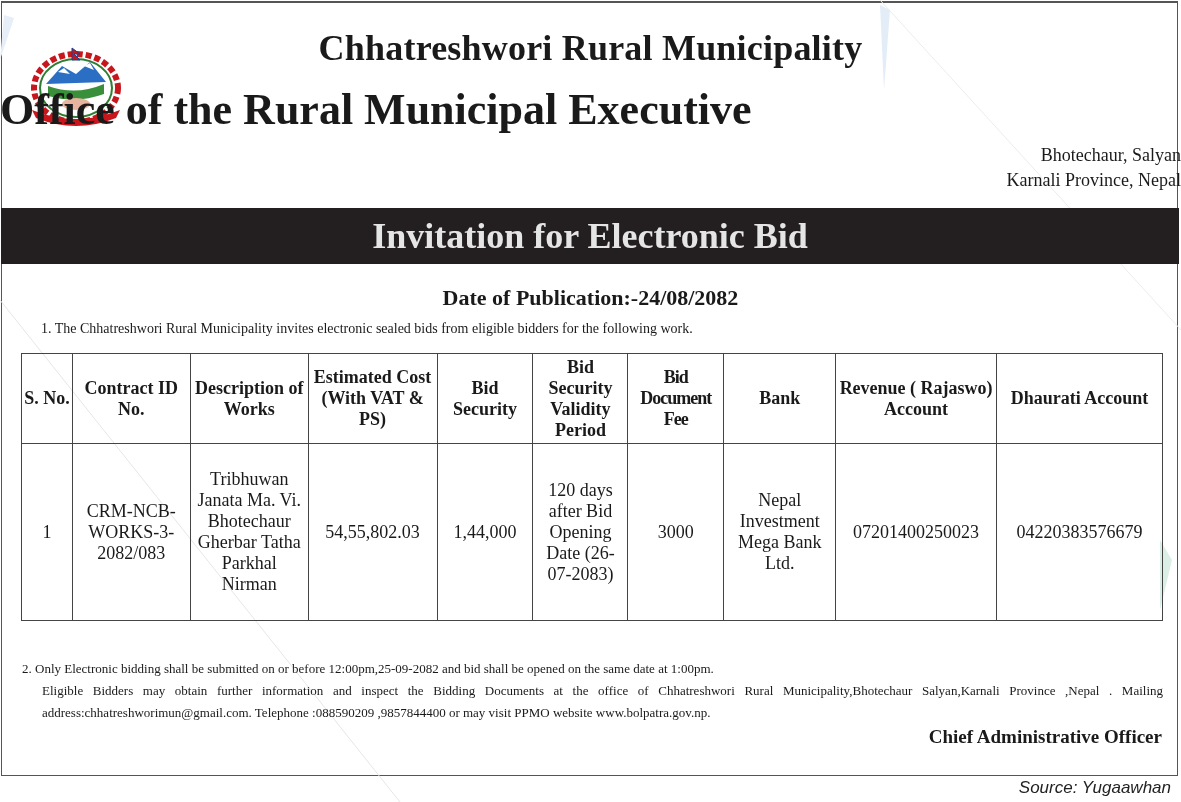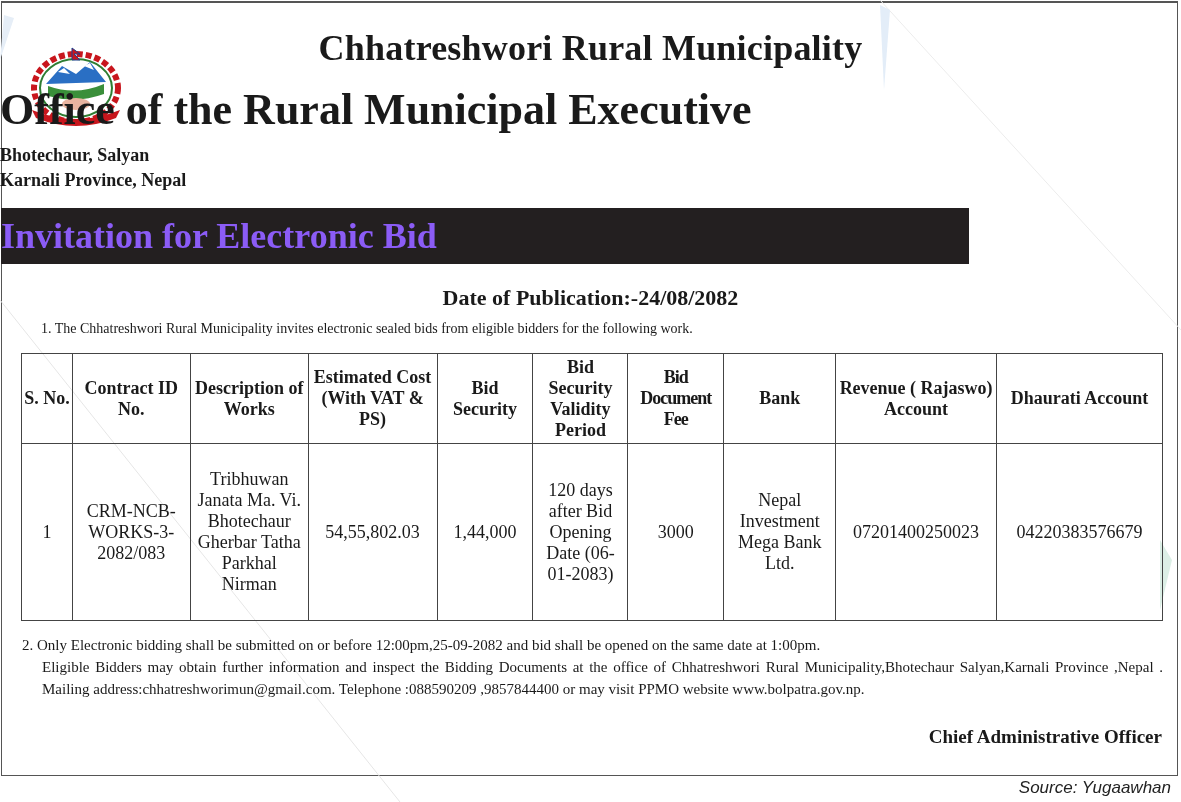--- a/index.html
+++ b/index.html
@@ -1,29 +1,29 @@
 <!DOCTYPE html>
 <html><head>
 <meta charset="utf-8">
 <style>
   html, body { margin:0; padding:0; background:#ffffff; }
   body { width:1181px; height:802px; position:relative; overflow:hidden; font-family:"Liberation Serif", serif; color:#1a1a1a; }
   .frame { position:absolute; left:1px; top:1px; width:1177px; height:775px; border:1px solid #555; border-top:2px solid #555; box-sizing:border-box; background:#fff; }
   .logo { position:absolute; left:24px; top:44px; width:104px; height:82px; }
   .h1 { position:absolute; left:0; width:1181px; top:27px; text-align:center; font-weight:bold; font-size:36px; letter-spacing:0.2px; transform:scaleX(1.0); }
   .h2 { position:absolute; left:0; width:1181px; top:84px; font-weight:bold; font-size:44px; }
-  .addr { position:absolute; left:0; width:1181px; text-align:left; font-weight:bold; font-size:18px; }
-  .banner { position:absolute; left:1px; top:208px; width:968px; height:56px; background:#231f20; color:#8b5cf6; text-align:left; font-weight:bold; font-size:36px; line-height:56px; }
+  .addr { position:absolute; left:0; width:1181px; text-align:right; font-weight:normal; font-size:18px; }
+  .banner { position:absolute; left:1px; top:208px; width:1178px; height:56px; background:#231f20; color:#e5e5e5; text-align:center; font-weight:bold; font-size:36px; line-height:56px; }
   .pubdate { position:absolute; left:0; width:1181px; top:285px; text-align:center; font-weight:bold; font-size:22px; }
   .para1 { position:absolute; left:22px; top:321px; font-size:14px;margin-left:19px; }
   table.bid { position:absolute; left:21px; top:353px; width:1142px; border-collapse:collapse; font-size:18px; }
   table.bid th, table.bid td { border:1px solid #444; text-align:center; vertical-align:middle; padding:0 2px; line-height:21px; }
   table.bid th { font-weight:bold; height:89px; }
   table.bid td { height:176px; }
-  .para2 { position:absolute; left:22px; top:634px; width:1141px; font-size:15px; line-height:22px; text-align:justify; }
+  .para2 { position:absolute; left:22px; top:658px; width:1141px; font-size:13px; line-height:22px; text-align:justify; }
   .para2 .first { text-indent:0; }
   .para2 .cont { padding-left:20px; }
   .signer { position:absolute; right:19px; top:726px; font-weight:bold; font-size:19px; }
   .source { position:absolute; right:10px; top:778px; font-family:"Liberation Sans", sans-serif; font-style:italic; font-size:17px; color:#222; }
   .wm { position:absolute; pointer-events:none; }
 </style>
 </head>
 <body>
 
 <div class="frame"></div>
@@ -84,21 +84,21 @@
       <th>Dhaurati Account</th>
     </tr>
   </thead>
   <tbody>
     <tr>
       <td>1</td>
       <td>CRM-NCB-WORKS-3-2082/083</td>
       <td>Tribhuwan Janata Ma. Vi. Bhotechaur Gherbar Tatha Parkhal Nirman</td>
       <td>54,55,802.03</td>
       <td>1,44,000</td>
-      <td>120 days after Bid Opening Date (06-01-2083)</td>
+      <td>120 days after Bid Opening Date (26-07-2083)</td>
       <td>3000</td>
       <td>Nepal Investment Mega Bank Ltd.</td>
       <td>07201400250023</td>
       <td>04220383576679</td>
     </tr>
   </tbody>
 </table>
 
 <div class="para2">
   <div class="first">2. Only Electronic bidding shall be submitted on or before 12:00pm,25-09-2082 and bid shall be opened on the same date at 1:00pm.</div>

